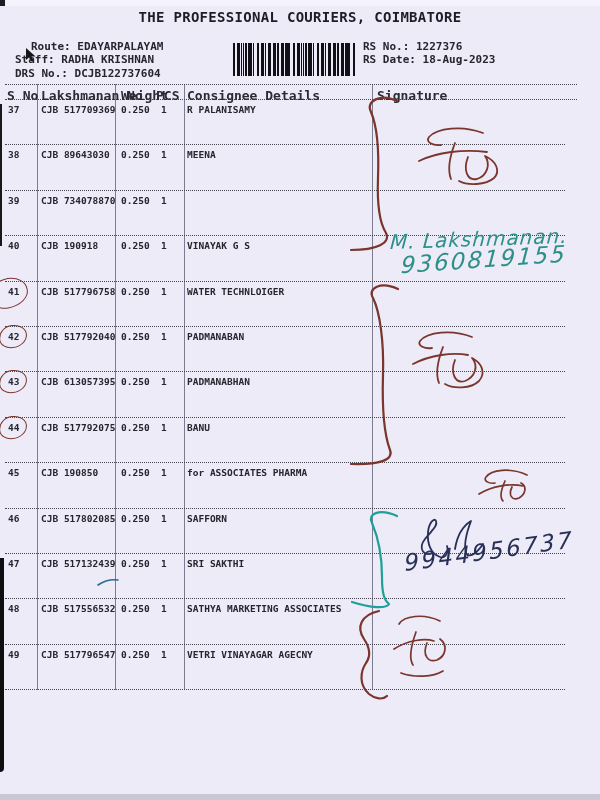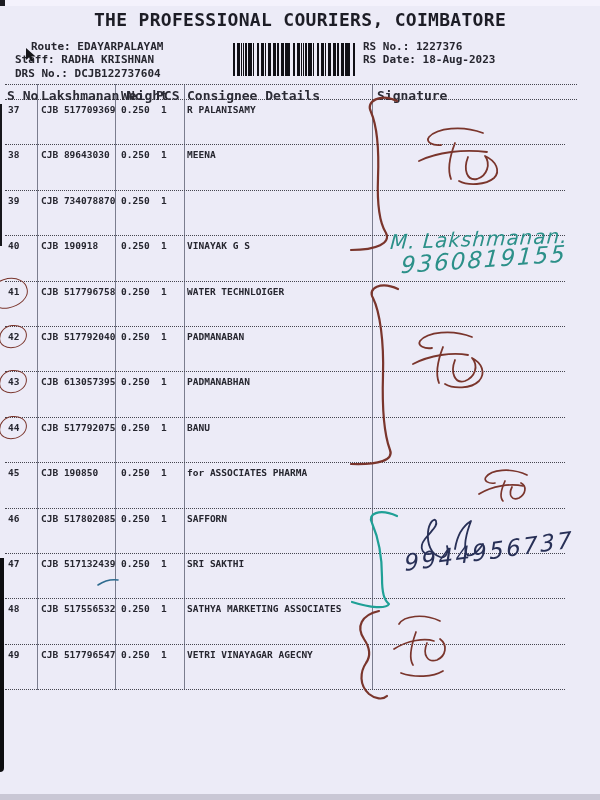--- a/index.html
+++ b/index.html
@@ -1,20 +1,20 @@
 <!DOCTYPE html>
 <html><head>
 <meta charset="utf-8">
 <style>
   html,body{margin:0;padding:0;background:#d8d6e2;}
   .paper{position:relative;width:600px;height:800px;background:#ecebf7;overflow:hidden;
          font-family:"DejaVu Sans Mono",monospace;color:#23232e;}
   .abs{position:absolute;}
   
-  .title{top:9px;left:0;width:100%;text-align:center;font-size:18px;font-weight:bold;letter-spacing:.3px;color:#1d1d26;}
+  .title{top:9px;left:0;width:100%;text-align:center;font-size:14px;font-weight:bold;letter-spacing:.3px;color:#1d1d26;}
   .subtitle{top:25px;left:0;width:100%;text-align:center;font-size:13.5px;font-weight:bold;color:#1d1d26;}
   .meta{font-size:11px;font-weight:bold;color:#26262f;white-space:pre;}
   .m-route{left:15px;top:40px;padding-left:16px;} .m-staff{left:15px;top:53px;} .m-drs{left:15px;top:67px;}
   .m-rsno{left:363px;top:40px;} .m-rsdate{left:363px;top:53px;}
   .barcode{left:233px;top:43px;width:122px;height:33px;
     background:
       repeating-linear-gradient(90deg,#101016 0px,#101016 2px,rgba(0,0,0,0) 2px,rgba(0,0,0,0) 4px,#101016 4px,#101016 7px,rgba(0,0,0,0) 7px,rgba(0,0,0,0) 8px,#101016 8px,#101016 9px,rgba(0,0,0,0) 9px,rgba(0,0,0,0) 12px),
       repeating-linear-gradient(90deg,#101016 0px,#101016 1px,rgba(0,0,0,0) 1px,rgba(0,0,0,0) 5px);}
   
   .table{left:5px;top:84px;width:572px;height:607px;}

